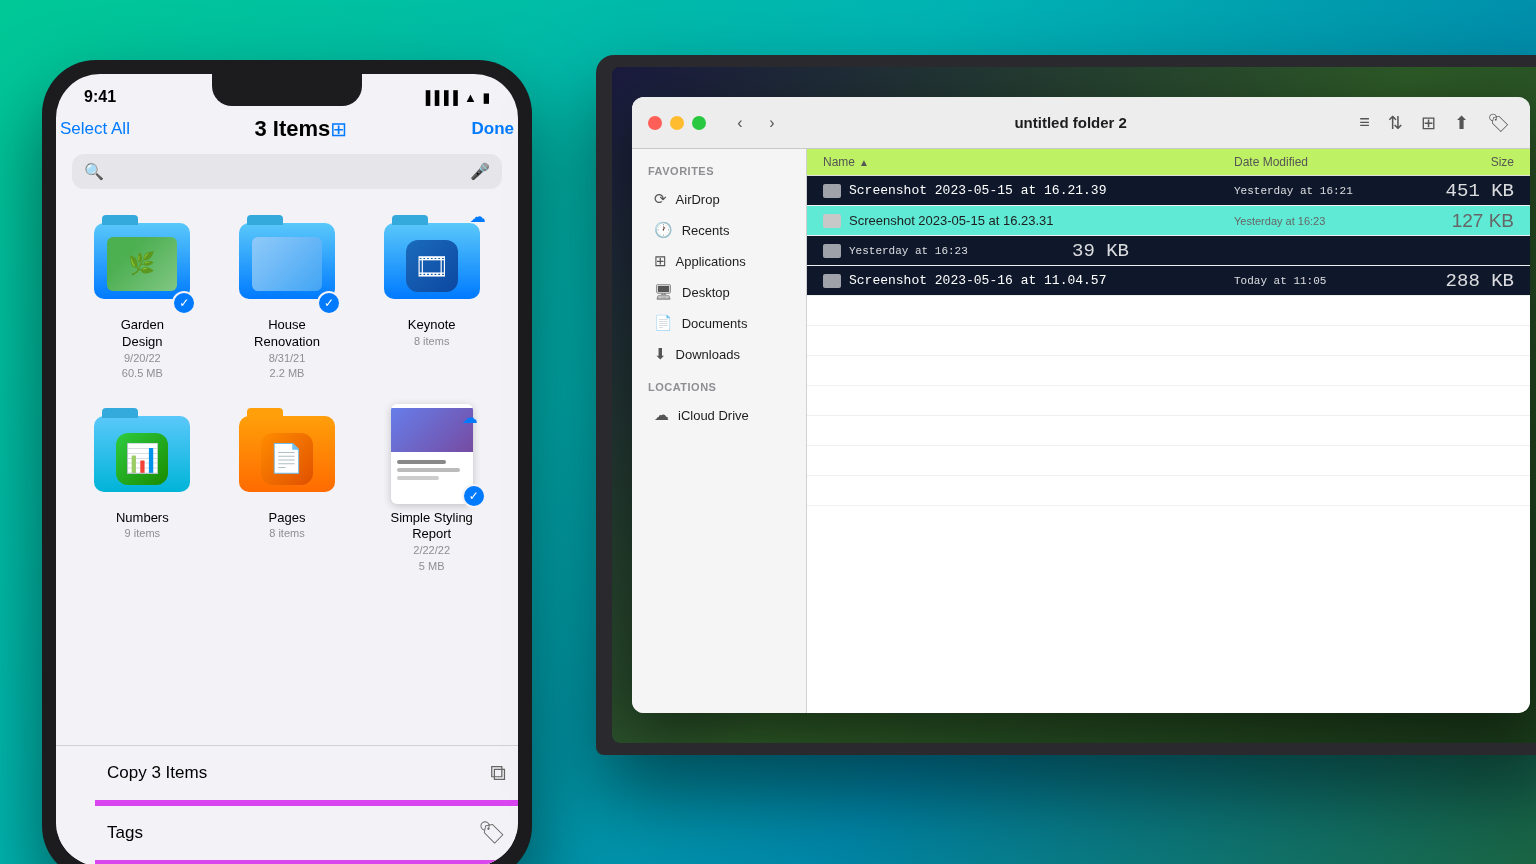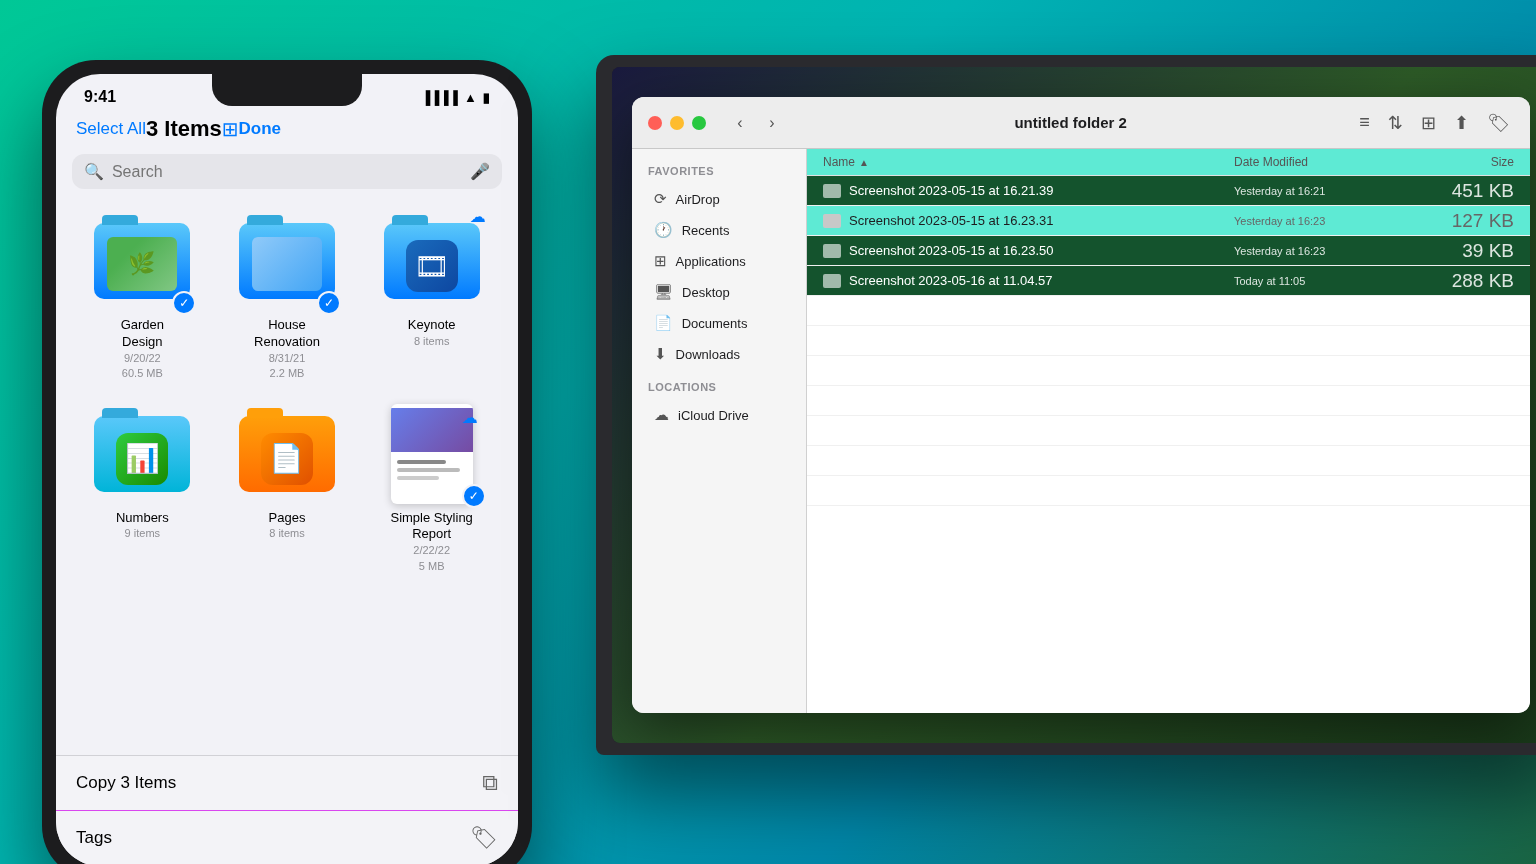--- a/index.html
+++ b/index.html
@@ -56,22 +56,23 @@
       font-size: 15px;
       font-weight: 600;
       gap: 20px;
     }
 
     .status-time { font-size: 16px; font-weight: 700; color: #000; }
     .status-icons { display: flex; gap: 6px; align-items: center; color: #000; font-size: 13px; }
 
     .nav-bar {
       display: flex;
-      align-items: center;
-      padding: 10px 20px 8px;
+      justify-content: space-between;
+      align-items: center;
+      padding: 10px 4px 8px;
     }
 
     .nav-select-all { color: #007aff; font-size: 17px; font-weight: 400; }
     .nav-title { font-size: 22px; font-weight: 700; color: #000; }
     .nav-done { color: #007aff; font-size: 17px; font-weight: 700; }
     .nav-grid-icon { color: #007aff; font-size: 20px; }
 
     .nav-center { display: flex; align-items: center; gap: 0; }
 
     .search-bar {
@@ -260,22 +261,23 @@
       left: 0;
       right: 0;
       background: rgba(242,242,247,0.95);
       border-top: 1px solid #d1d1d6;
     }
 
     .action-item {
       display: flex;
       justify-content: space-between;
       align-items: center;
-      padding: 14px 20px;
-      border-bottom: 1px solid #d946ef;
+      padding: 14px 12px;
+      border-bottom: 6px solid #d946ef;
+      margin-left: 39px;
     }
 
     .action-label { font-size: 17px; color: #000; }
     .action-icon { font-size: 22px; color: #666; }
 
     
     .mac-device {
       position: absolute;
       right: -30px;
       top: 55px;
@@ -412,21 +414,21 @@
       flex: 1;
       overflow-y: auto;
       background: white;
     }
 
     .column-header {
       display: flex;
       align-items: center;
       padding: 6px 16px;
       border-bottom: 1px solid #e0e0e0;
-      background: #5eead4;
+      background: #bef264;
       font-size: 12px;
       color: #555;
       font-weight: 500;
       position: sticky;
       top: 0;
       z-index: 1;
     }
 
     .col-name { flex: 1; display: flex; align-items: center; gap: 4px; }
     .col-date { width: 200px; }
@@ -435,21 +437,21 @@
     .file-row {
       display: flex;
       align-items: center;
       padding: 6px 16px;
       font-size: 13px;
       border-bottom: 1px solid #f0f0f0;
       cursor: pointer;
       height: 30px;
     }
 
-    .file-row.selected { background: #14532d; color: white; }
+    .file-row.selected { background: #0f172a; color: white; font-family: Liberation Mono, monospace; }
     .file-row.selected .file-row-date,
     .file-row.selected .file-row-size { color: rgba(255,255,255,0.85); }
     .file-row.unselected { background: #5eead4; color: #1d1d1f; }
     .file-row.unselected .file-row-date,
     .file-row.unselected .file-row-size { color: #666; }
 
     .file-row-icon { width: 18px; height: 14px; background: #c8c8c8; border-radius: 2px; margin-right: 8px; flex-shrink: 0; }
     .file-row.selected .file-row-icon { background: rgba(255,255,255,0.6); }
 
     .file-row-name { flex: 1; font-size: 13px; }
@@ -505,21 +507,20 @@
       <span class="nav-select-all">Select All</span>
       <div class="nav-center">
         <span class="nav-title">3 Items</span>
         <span class="nav-grid-icon">⊞</span>
       </div>
       <span class="nav-done">Done</span>
     </div>
 
     <div class="search-bar">
       <span class="search-icon-sym">🔍</span>
-      <input type="text" placeholder="Search" style="">
       <span class="mic-icon">🎤</span>
     </div>
 
     <div class="files-grid">
 
       <div class="file-item">
         <div class="file-icon-wrap">
           <div class="folder-icon folder-blue">
             <div class="folder-tab"></div>
             <div class="folder-inner-img" style="margin:auto;margin-top:14px;">
@@ -701,21 +702,20 @@
 
             <div class="file-row unselected">
               <div class="file-row-icon"></div>
               <span class="file-row-name">Screenshot 2023-05-15 at 16.23.31</span>
               <span class="file-row-date">Yesterday at 16:23</span>
               <span class="file-row-size">127 KB</span>
             </div>
 
             <div class="file-row selected">
               <div class="file-row-icon"></div>
-              <span class="file-row-name">Screenshot 2023-05-15 at 16.23.50</span>
               <span class="file-row-date">Yesterday at 16:23</span>
               <span class="file-row-size">39 KB</span>
             </div>
 
 
             <div class="file-row selected">
               <div class="file-row-icon"></div>
               <span class="file-row-name">Screenshot 2023-05-16 at 11.04.57</span>
               <span class="file-row-date">Today at 11:05</span>
               <span class="file-row-size">288 KB</span>

